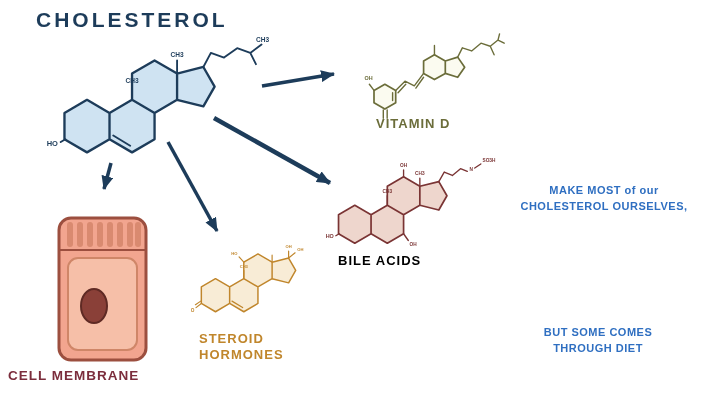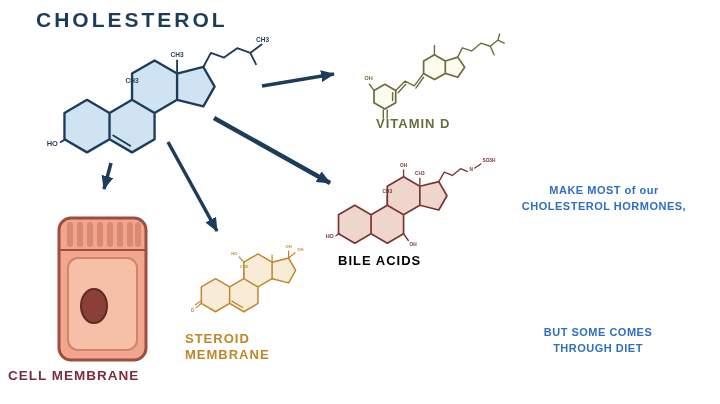--- a/index.html
+++ b/index.html
@@ -113,23 +113,23 @@
                M74,40 L66,31 M74,68 L74,54 M122,40 L122,28
                M150,33 L150,21 M150,33 L161,24
                M54,106 L72,117" fill="none" stroke="#c0862c" stroke-width="2" stroke-linecap="round"></path>
       <text class="atom" x="-13" y="124" text-anchor="middle" font-size="8" fill="#c0862c">O</text>
       <text class="atom" x="58" y="28" text-anchor="middle" font-size="7" fill="#c0862c">HO</text>
       <text class="atom" x="150" y="16" text-anchor="middle" font-size="7" fill="#c0862c">OH</text>
       <text class="atom" x="170" y="21" text-anchor="middle" font-size="7" fill="#c0862c">OH</text>
       <text class="atom" x="74" y="50" text-anchor="middle" font-size="7" fill="#c0862c">CH3</text>
     </svg>
   </div>
-  <div id="steroid-hormones-label" class="mol-label" style="left:177px;top:331px;width:130px;">
+  <div id="steroid-hormones-label" class="mol-label" style="left:191px;top:331px;width:130px;">
     <div>STEROID</div>
-    <div>MEMBRANE</div>
+    <div>HORMONES</div>
   </div>
 
   <div class="abs" style="left:46px;top:214px;width:97px;height:150px;">
     <svg width="97" height="150" viewBox="0 0 97 150">
       <rect x="5" y="4" width="87" height="142" rx="12" fill="#f2a58f" stroke="#9c4f3f" stroke-width="3"></rect>
       <g stroke="#d98a70" stroke-width="6" stroke-linecap="round">
         <line x1="16" y1="11" x2="16" y2="30"></line>
         <line x1="26" y1="11" x2="26" y2="30"></line>
         <line x1="36" y1="11" x2="36" y2="30"></line>
         <line x1="46" y1="11" x2="46" y2="30"></line>
@@ -140,21 +140,21 @@
       </g>
       <line x1="6" y1="36" x2="91" y2="36" stroke="#9c4f3f" stroke-width="2"></line>
       <rect x="14" y="44" width="69" height="92" rx="10" fill="#f6bfa8" stroke="#cf8668" stroke-width="2"></rect>
       <ellipse cx="40" cy="92" rx="13" ry="17" fill="#8a4038" stroke="#5f2a24" stroke-width="2"></ellipse>
     </svg>
   </div>
   <div id="cell-membrane-label" class="mol-label" style="left:0px;top:368px;width:172px;">CELL MEMBRANE</div>
 
   <div class="note" style="left:490px;top:183px;width:212px;">
     <div>MAKE MOST of our</div>
-    <div>CHOLESTEROL HORMONES,</div>
+    <div>CHOLESTEROL OURSELVES,</div>
   </div>
   <div class="note" style="left:500px;top:325px;width:180px;">
     <div>BUT SOME COMES</div>
     <div>THROUGH DIET</div>
   </div>
 
   <div id="bottom-bar" class="abs"></div>
 
 </div>
 

